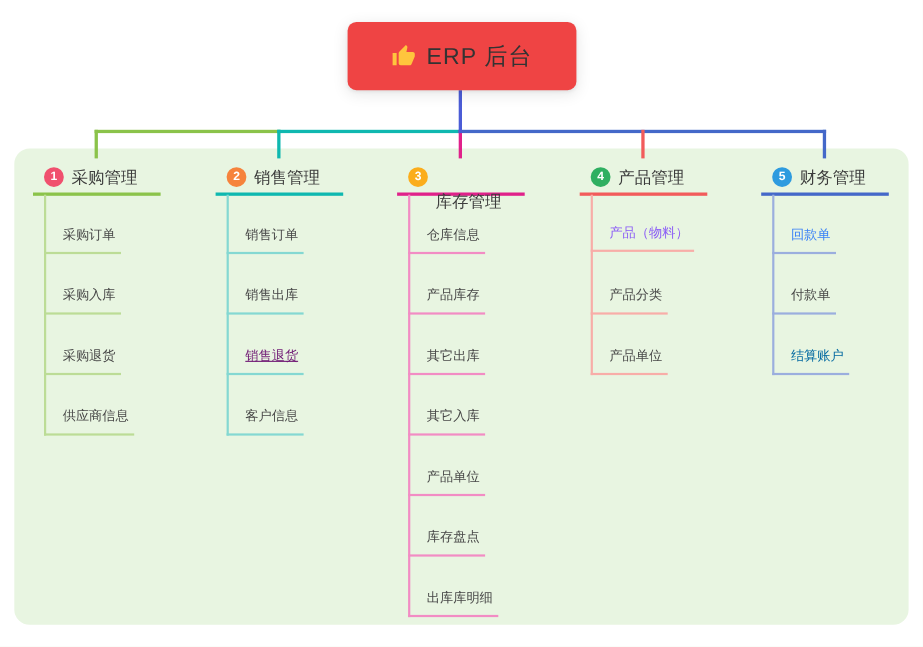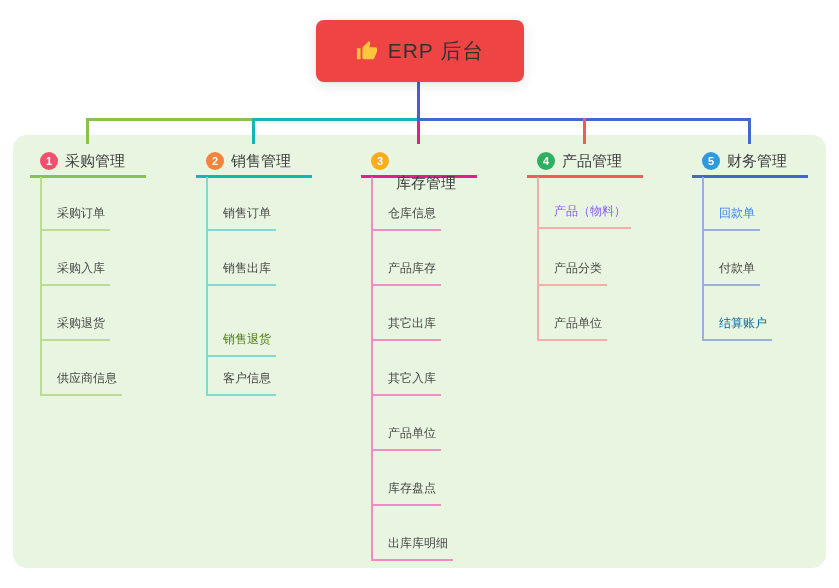--- a/index.html
+++ b/index.html
@@ -87,21 +87,21 @@
         <div class="child" style="top: 219px; color: rgb(71, 71, 71); border-bottom-color: rgb(188, 220, 150);">供应商信息</div>
       </div>
       <div class="branch" style="left: 196px; width: 116px;">
         <div class="branch-header" style="border-bottom-color: rgb(15, 184, 176);">
           <span class="badge" style="background: rgb(246, 131, 60);">2</span>
           <span class="branch-title" style="color: rgb(60, 60, 60);">销售管理</span>
         </div>
         <div class="spine" style="top: 27px; height: 219px; background: rgb(132, 216, 210);"></div>
         <div class="child" style="top: 54px; color: rgb(71, 71, 71); border-bottom-color: rgb(132, 216, 210);">销售订单</div>
         <div class="child" style="top: 109px; color: rgb(71, 71, 71); border-bottom-color: rgb(132, 216, 210);">销售出库</div>
-        <div class="child" style="top: 180px; color: #4d7c0f; border-bottom-color: rgb(132, 216, 210);">销售退货</div>
+        <div class="child" style="top: 164px; color: #701a75; border-bottom-color: rgb(132, 216, 210); text-decoration: underline;">销售退货</div>
         <div class="child" style="top: 219px; color: rgb(71, 71, 71); border-bottom-color: rgb(132, 216, 210);">客户信息</div>
       </div>
       <div class="branch" style="left: 361px; width: 116px;">
         <div class="branch-header" style="border-bottom-color: rgb(224, 33, 138);">
           <span class="badge" style="background: rgb(251, 173, 28);">3</span>
           <span class="branch-title" style="color: rgb(60, 60, 60); margin-top: 44px;">库存管理</span>
         </div>
         <div class="spine" style="top: 27px; height: 384px; background: rgb(242, 140, 196);"></div>
         <div class="child" style="top: 54px; color: rgb(71, 71, 71); border-bottom-color: rgb(242, 140, 196);">仓库信息</div>
         <div class="child" style="top: 109px; color: rgb(71, 71, 71); border-bottom-color: rgb(242, 140, 196);">产品库存</div>

